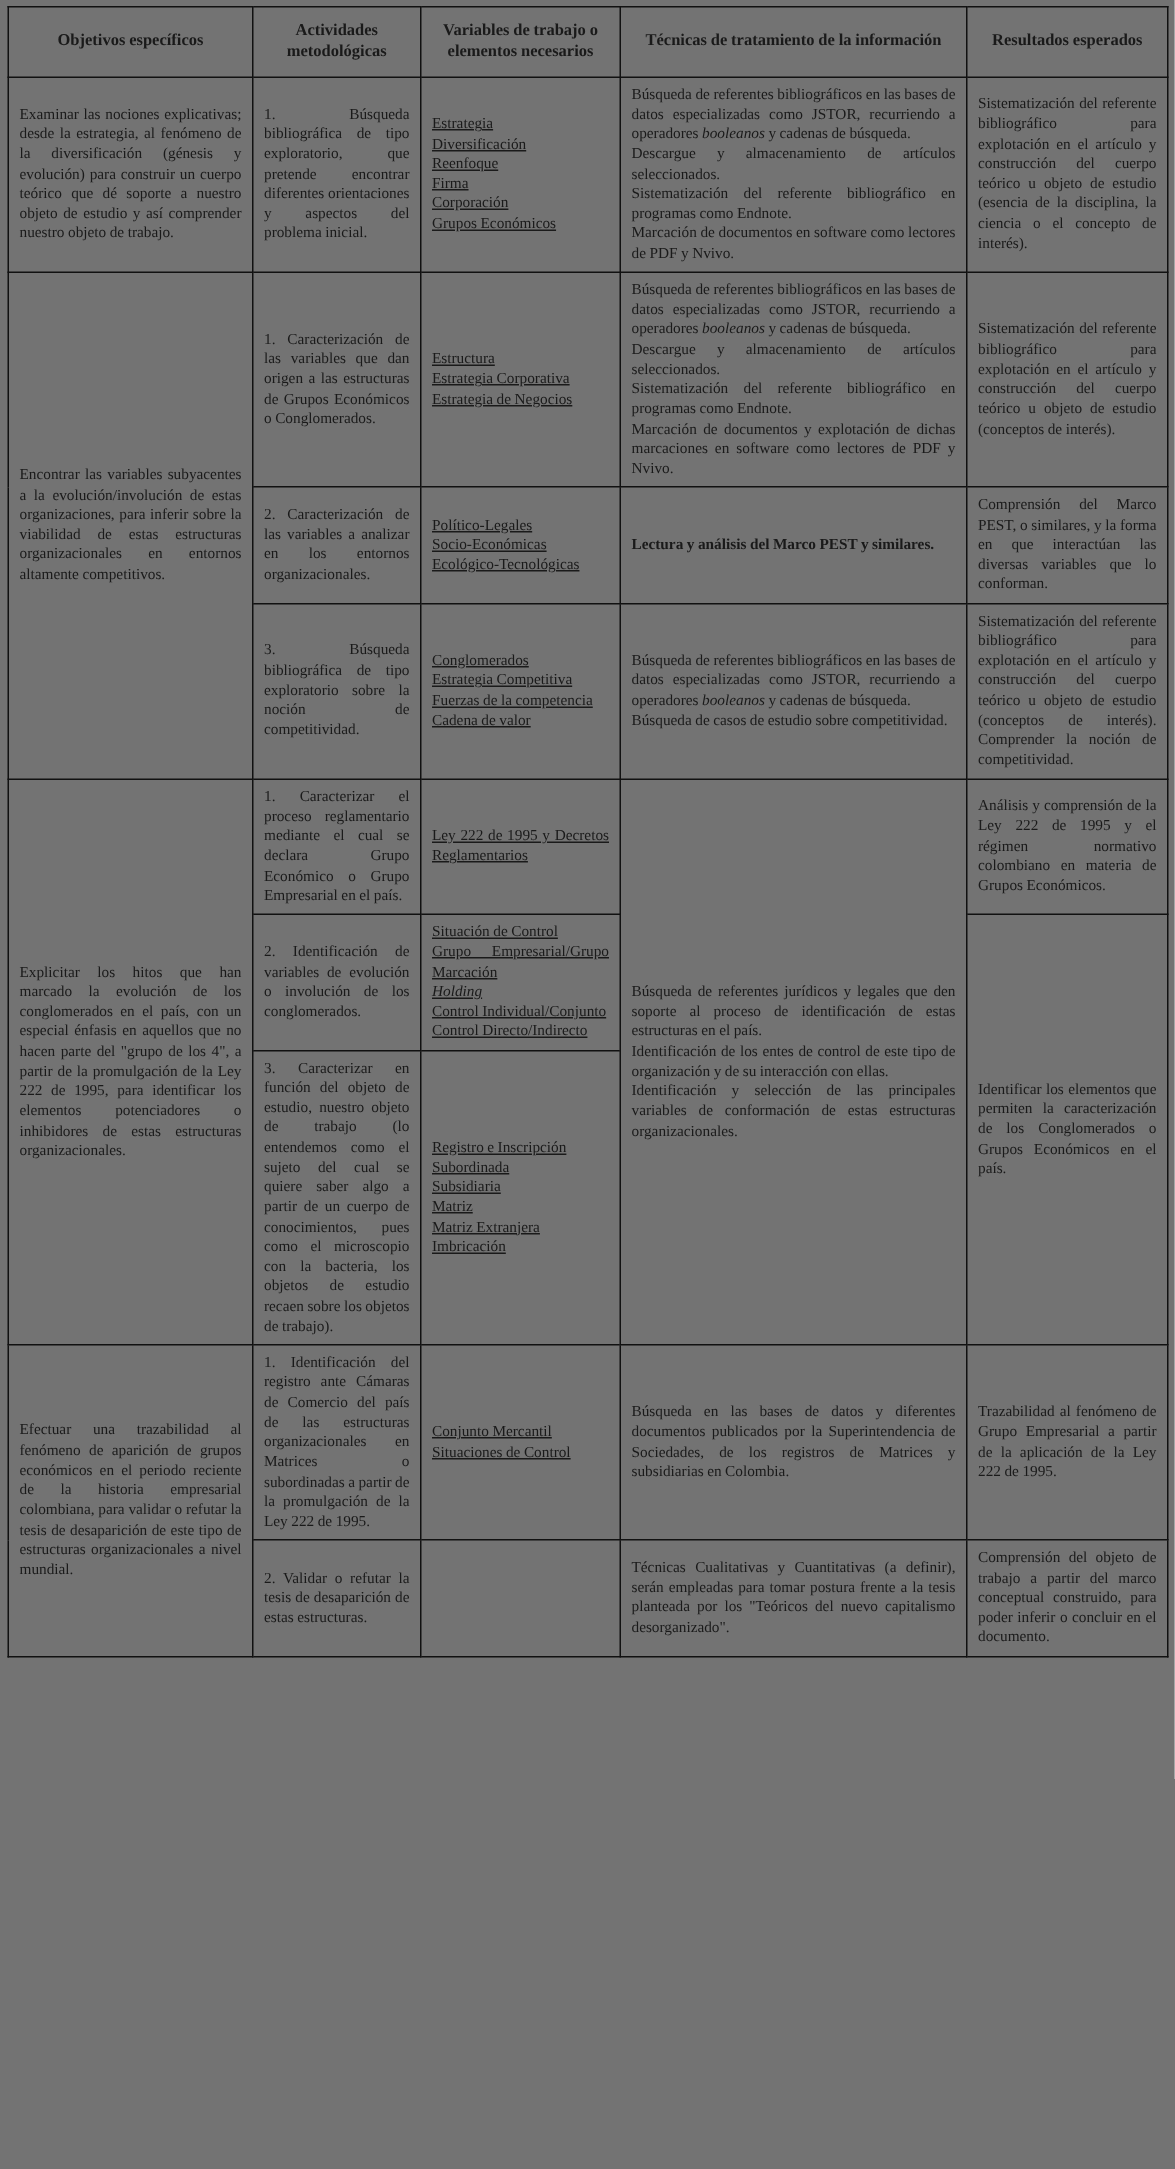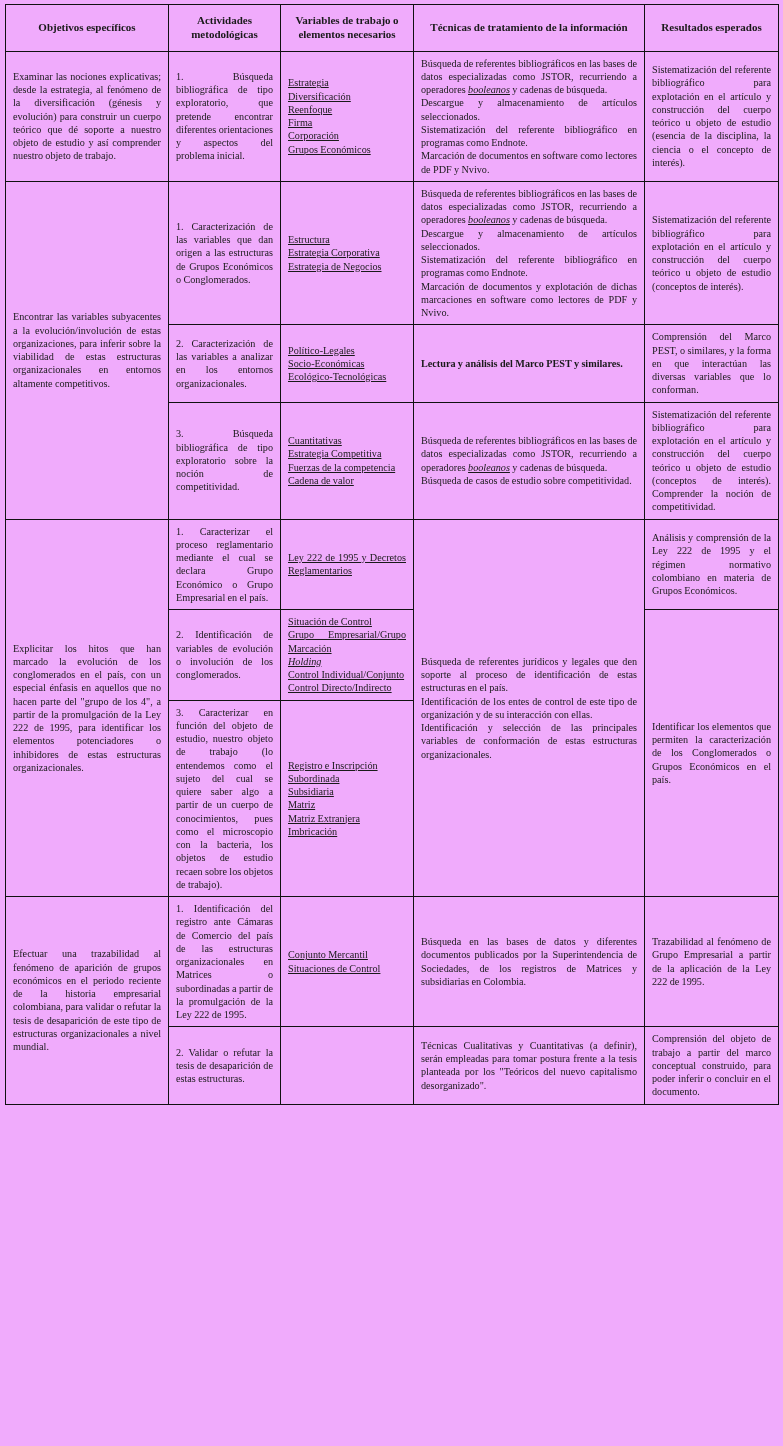--- a/index.html
+++ b/index.html
@@ -12,21 +12,21 @@
     height: 1446px;
     font-family: "Liberation Serif", serif;
     color: #1a1a1a;
     overflow: hidden;
   }
   .page {
     width: 783px;
     height: 1446px;
     box-sizing: border-box;
     padding: 4px 5px 4px 5px;
-    background: #f0abfc;
+    background: #737373;
   }
   table.matrix {
     width: 773px;
     border-collapse: collapse;
     table-layout: fixed;
     border: 1.4px solid #111;
   }
   table.matrix td, table.matrix th {
     border: 1px solid #111;
     vertical-align: middle;
@@ -60,21 +60,21 @@
   td.varcell {
     text-align: left;
     hyphens: none;
     white-space: normal;
   }
   td.varcell .vline { display: block; text-decoration: underline; }
   td.varcell .italic { font-style: italic; }
 
   td.objcell { text-align: justify; }
   td.plainleft { text-align: left; hyphens: none; font-weight: bold; }
-  .it { font-style: italic; text-decoration: underline; }
+  .it { font-style: italic; }
   .vmid { vertical-align: middle; }
 </style>
 </head>
 <body>
 
 <div class="page">
 <table class="matrix">
   <colgroup>
     <col class="c1">
         <col class="c2">
@@ -125,21 +125,21 @@
         <span class="vline">Político-Legales</span>
         <span class="vline">Socio-Económicas</span>
         <span class="vline">Ecológico-Tecnológicas</span>
       </td>
       <td class="vmid plainleft">Lectura y análisis del Marco PEST y similares.</td>
       <td class="vmid">Comprensión del Marco PEST, o similares, y la forma en que interactúan las diversas variables que lo conforman.</td>
     </tr>
     <tr>
       <td class="vmid">3.  Búsqueda bibliográfica de tipo exploratorio sobre la noción de competitividad.</td>
       <td class="varcell vmid">
-        <span class="vline">Cuantitativas</span>
+        <span class="vline">Conglomerados</span>
         <span class="vline">Estrategia Competitiva</span>
         <span class="vline">Fuerzas de la competencia</span>
         <span class="vline">Cadena de valor</span>
       </td>
       <td class="vmid"><span>Búsqueda de referentes bibliográficos en las bases de datos especializadas como JSTOR, recurriendo a operadores </span><span class="it">booleanos</span><span> y cadenas de búsqueda.<br>Búsqueda de casos de estudio sobre competitividad.</span></td>
       <td class="vmid">Sistematización del referente bibliográfico para explotación en el artículo y construcción del cuerpo teórico u objeto de estudio (conceptos de interés). Comprender la noción de competitividad.</td>
     </tr>
 
     <tr>
       <td class="objcell vmid" rowspan="3">Explicitar los hitos que han marcado la evolución de los conglomerados en el país, con un especial énfasis en aquellos que no hacen parte del "grupo de los 4", a partir de la promulgación de la Ley 222 de 1995, para identificar los elementos potenciadores o inhibidores de estas estructuras organizacionales.</td>

